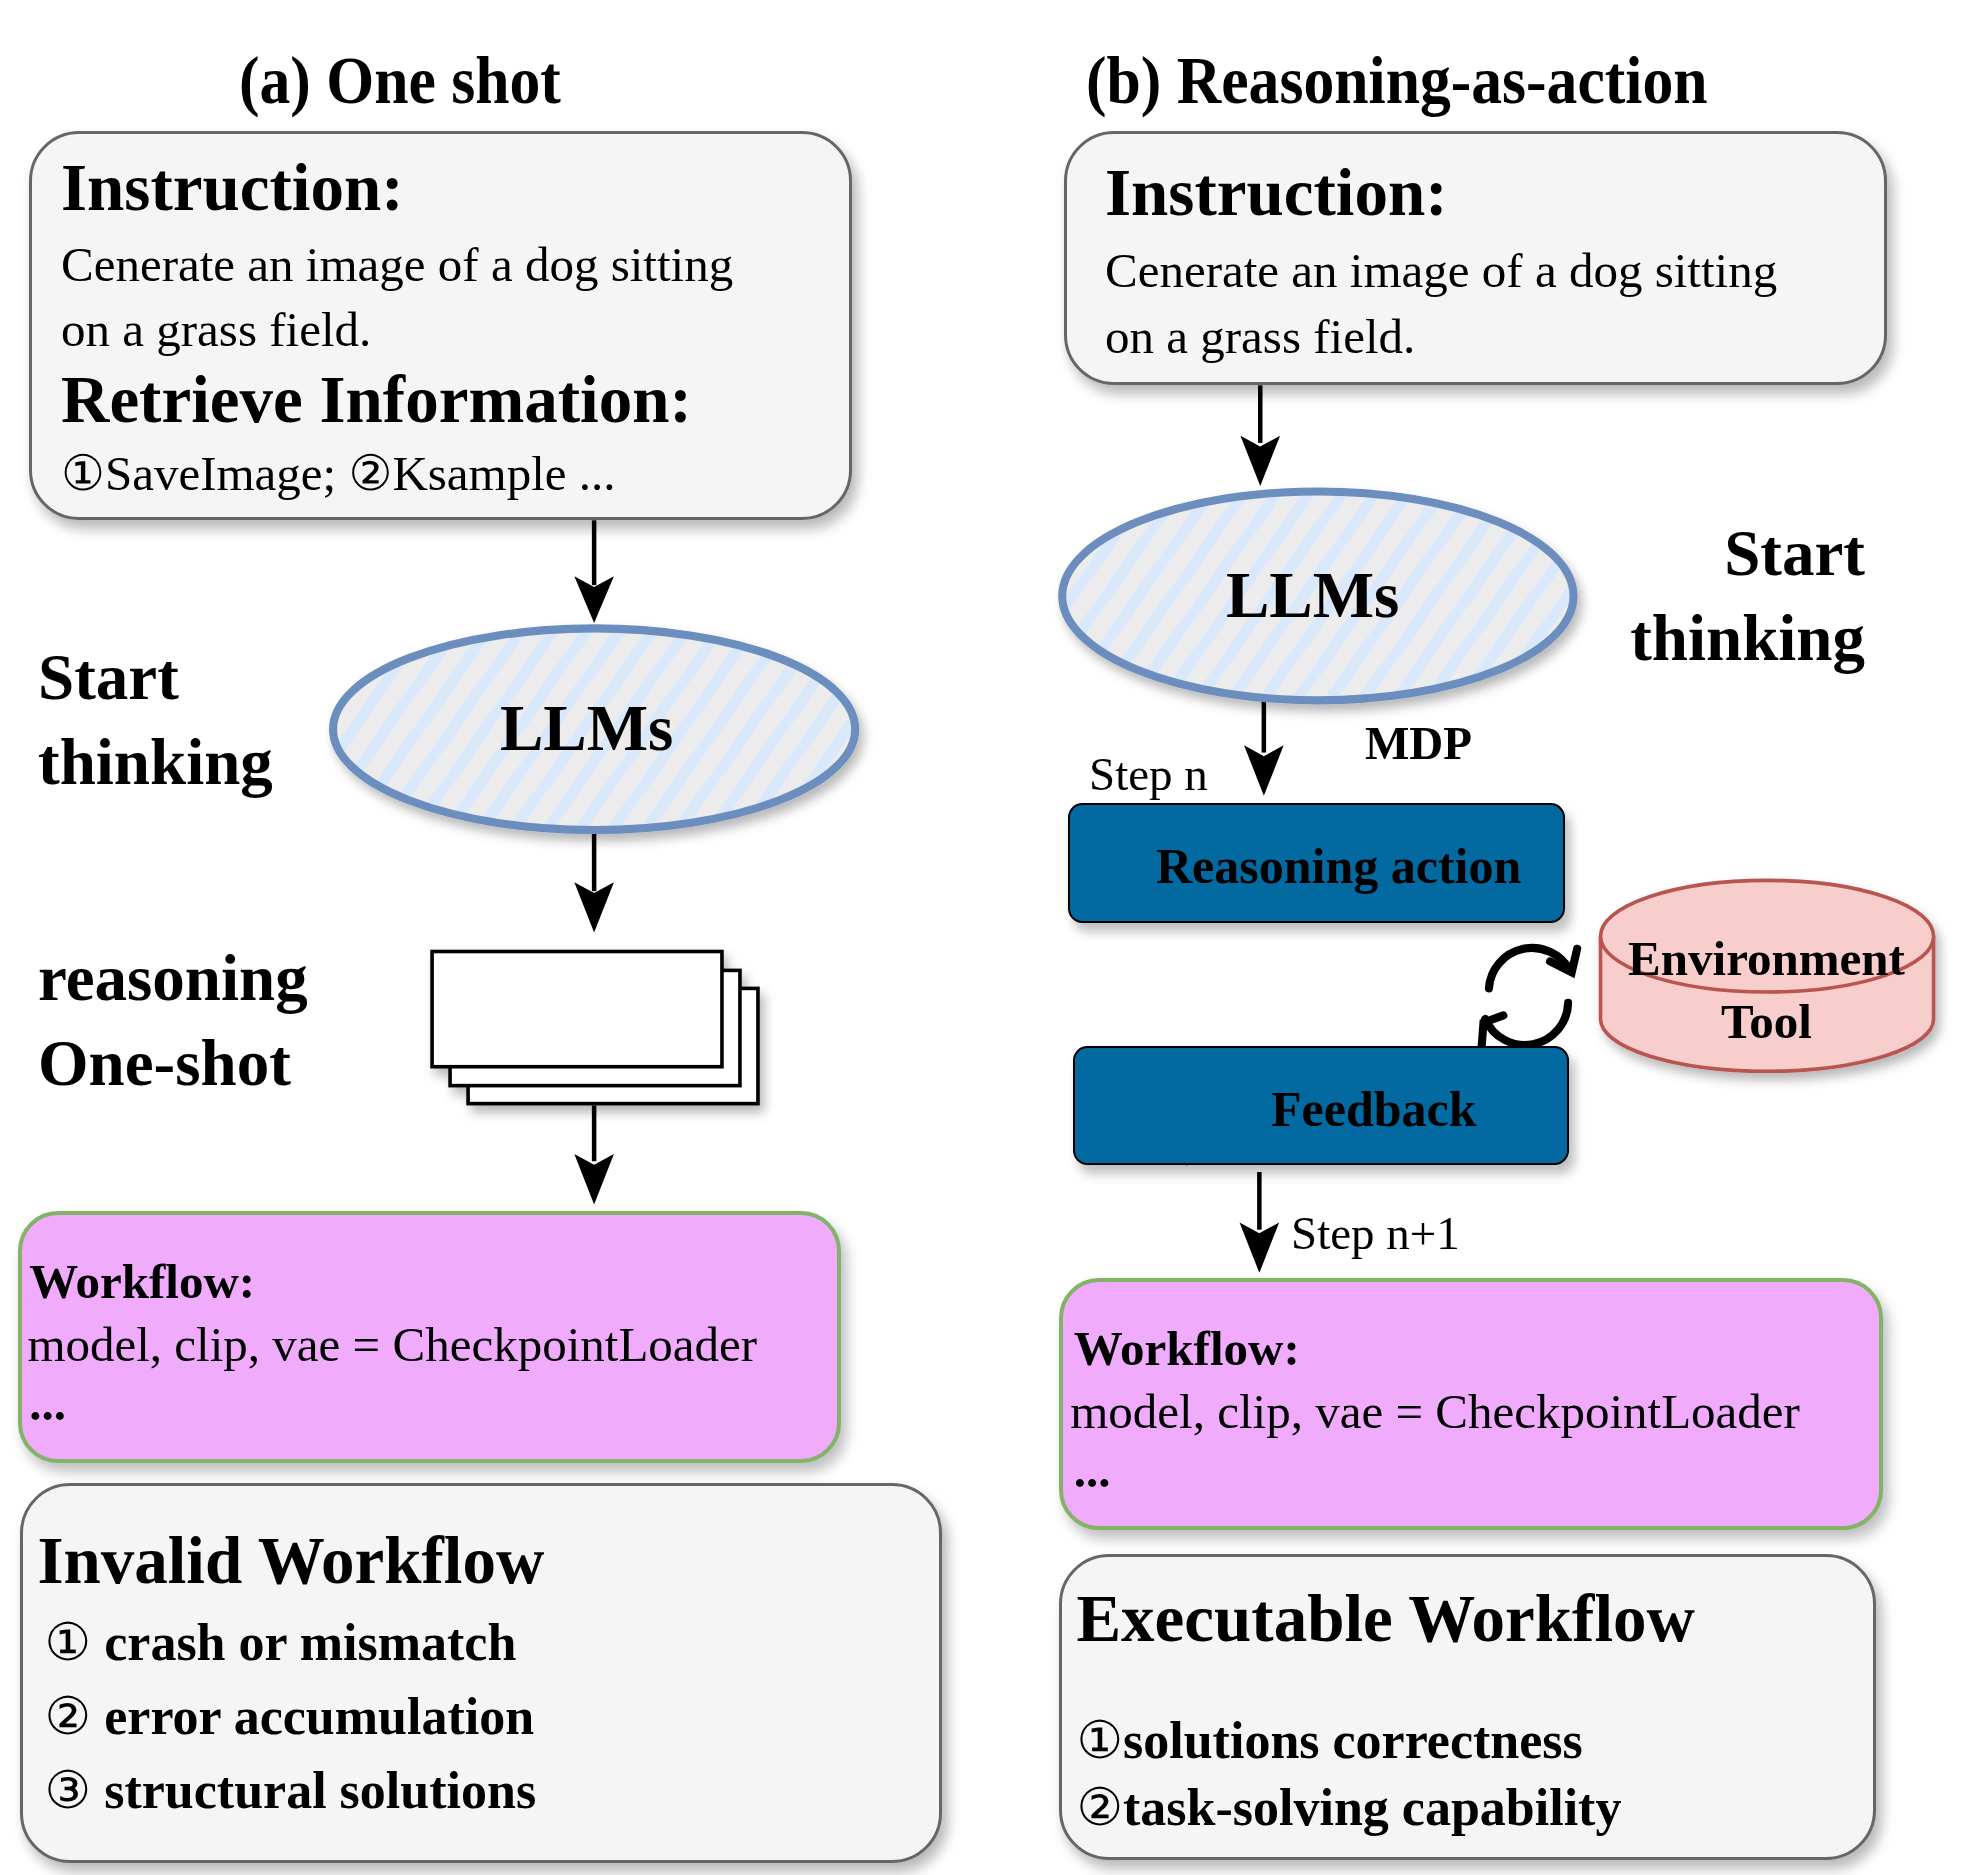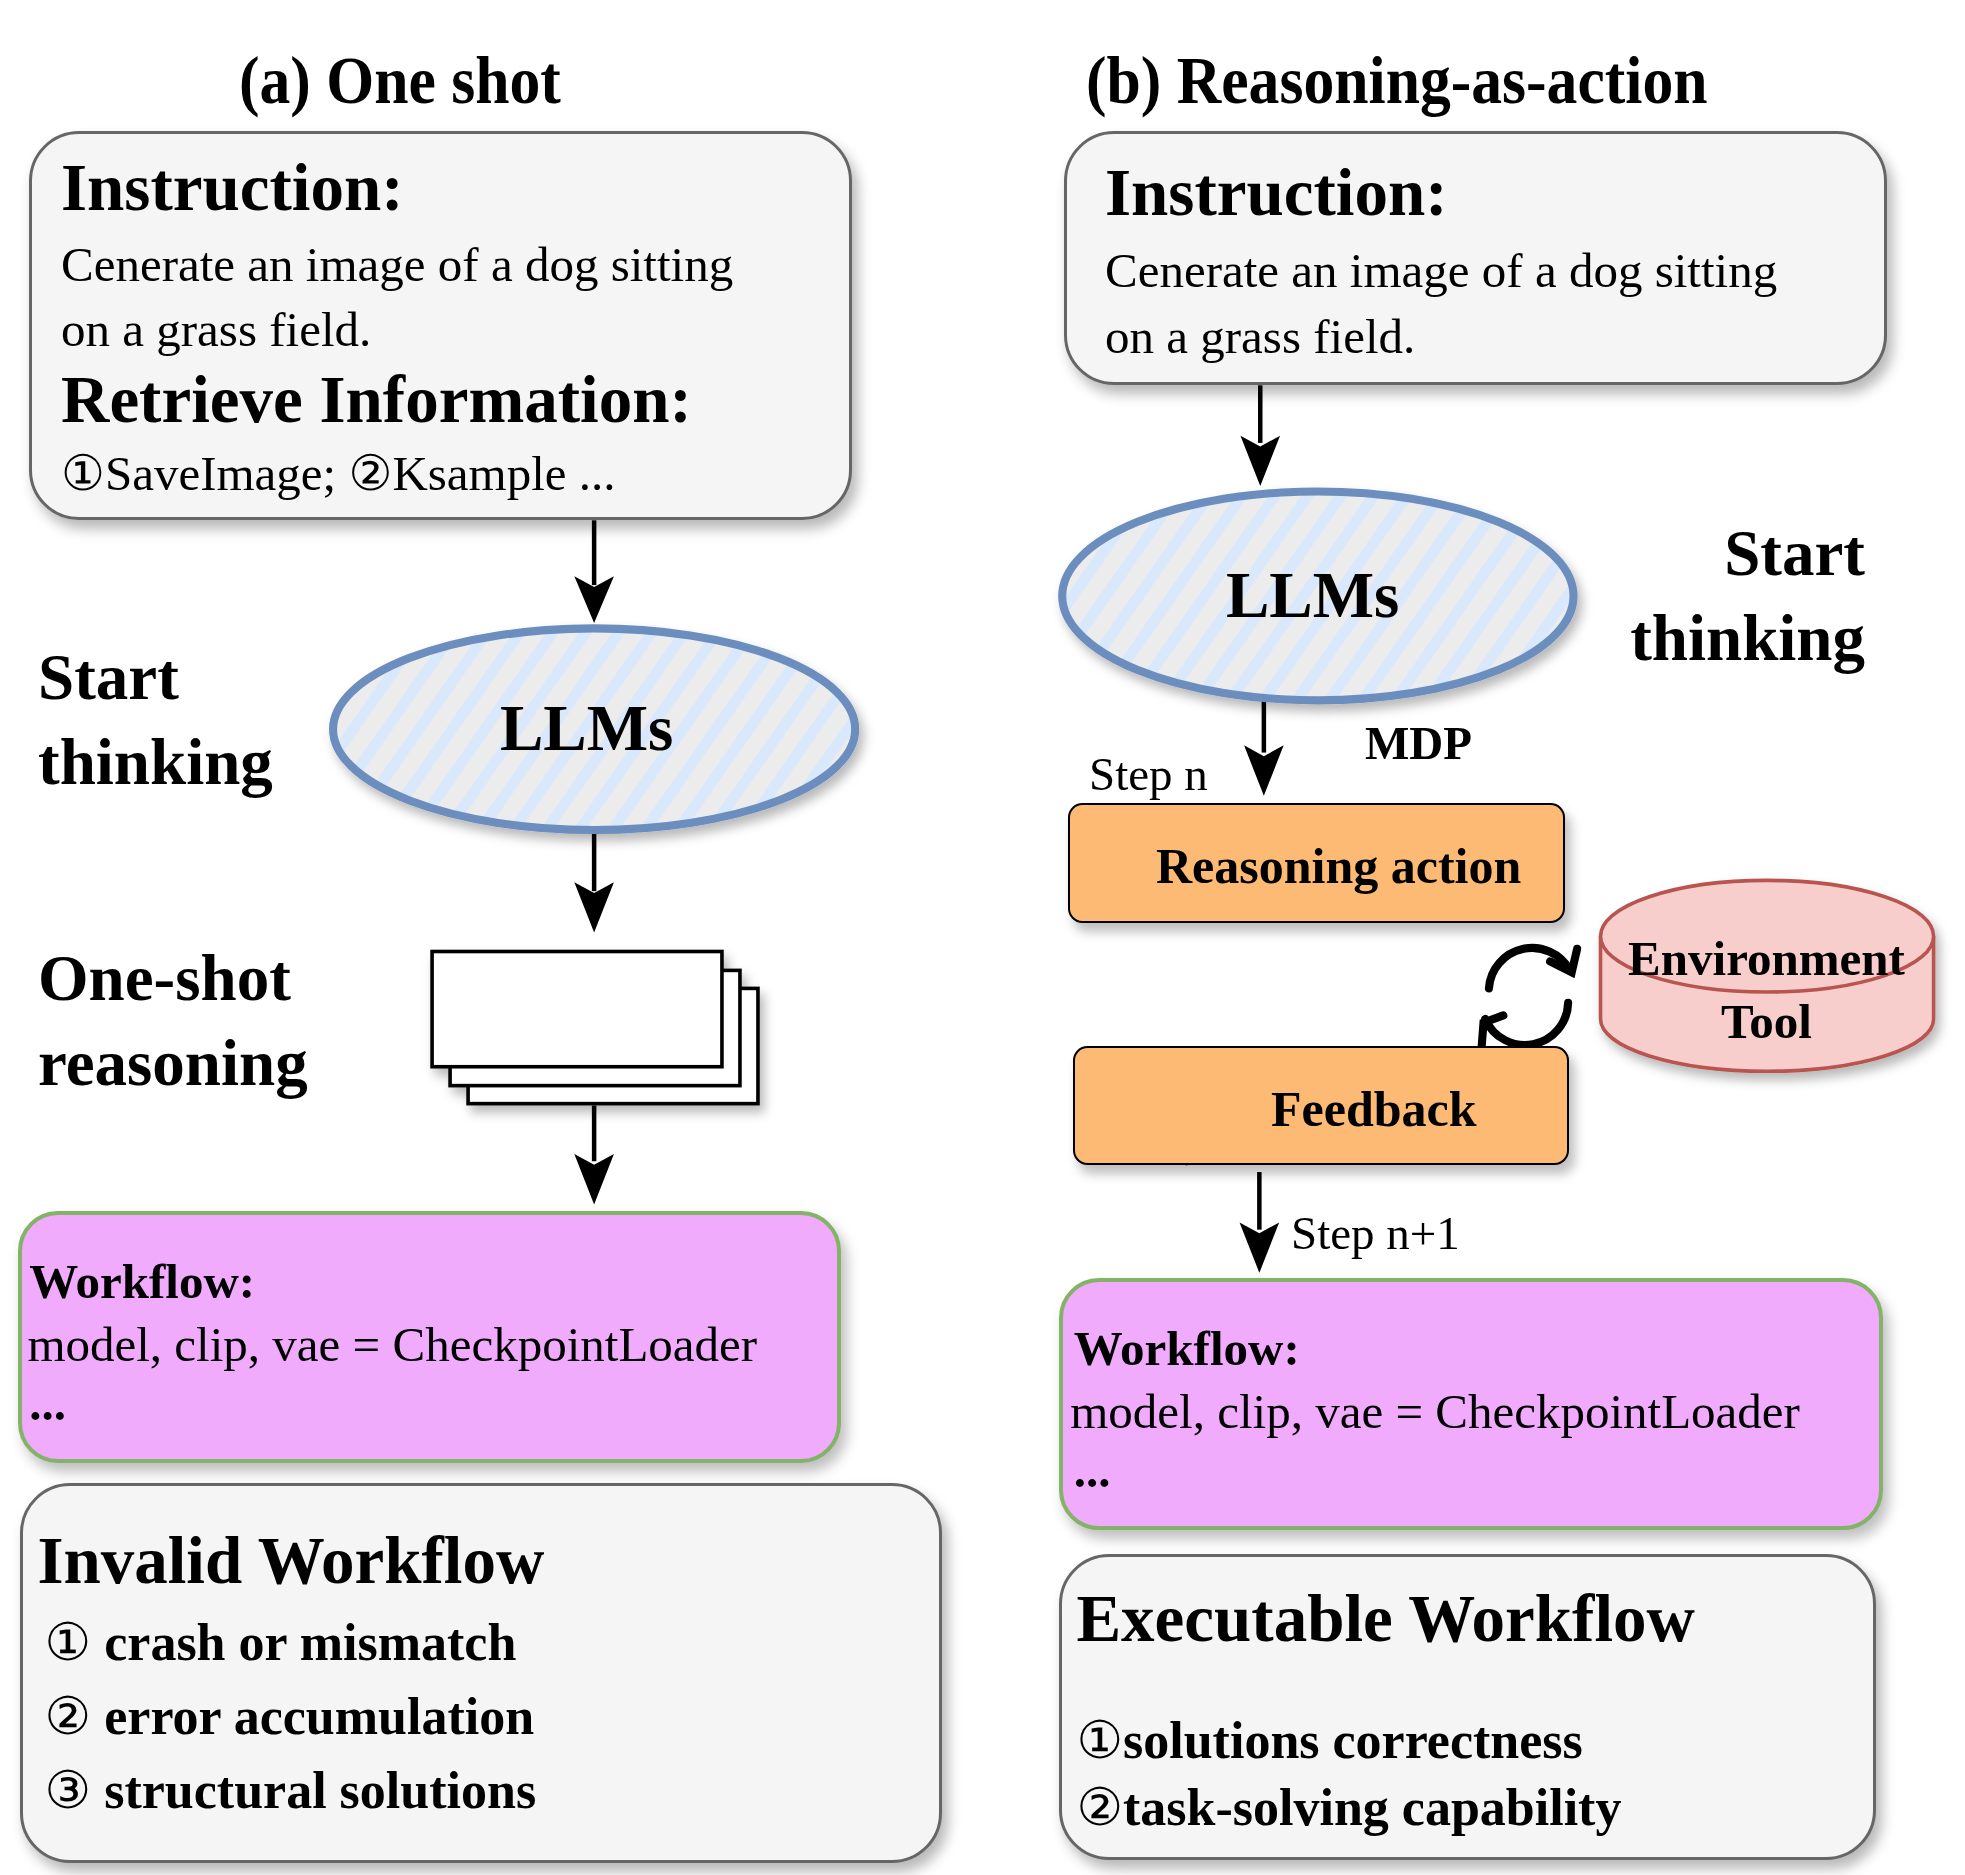--- a/index.html
+++ b/index.html
@@ -6,21 +6,21 @@
   body { width: 1966px; height: 1876px; position: relative; overflow: hidden;
          font-family: "Liberation Serif", "DejaVu Serif", serif; color: #000; }
   svg { position: absolute; left: 0; top: 0; }
   .abs { position: absolute; }
   .title { font-weight: bold; font-size: 67px; line-height: 1; white-space: nowrap; transform: scaleX(0.92); transform-origin: left top; }
   .box { position: absolute; box-sizing: border-box; }
   .gray-box { background: #f5f5f5; border: 3.6px solid #666666; border-radius: 50px;
               box-shadow: 5.4px 9px 12.6px rgba(0,0,0,0.28); }
   .green-box { background: #f0abfc; border: 4.5px solid #82b366; border-radius: 40px;
                box-shadow: 5.4px 9px 12.6px rgba(0,0,0,0.25); }
-  .white-box { background: #fdba74; border: 2.7px solid #000; border-radius: 14.4px;
+  .white-box { background: #0369a1; border: 2.7px solid #000; border-radius: 14.4px;
                box-shadow: 5.4px 9px 10.8px rgba(0,0,0,0.25); }
   .h-bold { font-weight: bold; font-size: 67px; line-height: 1; white-space: nowrap; }
   .body-txt { font-size: 49px; line-height: 1; white-space: nowrap; }
   .side-lbl { font-weight: bold; font-size: 65px; line-height: 85px; white-space: nowrap; }
   .llm-lbl { font-weight: bold; font-size: 65px; white-space: nowrap; }
   .wf-head { font-weight: bold; font-size: 49px; white-space: nowrap; }
   .wf-code { font-size: 49px; white-space: nowrap; }
   .res-title { font-weight: bold; font-size: 67px; white-space: nowrap; }
   .res-item { font-weight: bold; font-size: 52px; white-space: nowrap; }
   .circled { font-weight: normal; }
@@ -148,22 +148,22 @@
 </div>
 
 <div class="abs side-lbl" style="left:38px; top:635px;">
   <div>Start</div>
   <div>thinking</div>
 </div>
 
 <div class="abs llm-lbl" style="left:500px; top:691px;">LLMs</div>
 
 <div class="abs side-lbl" style="left:38px; top:936px;">
+  <div>reasoning</div>
   <div>One-shot</div>
-  <div>reasoning</div>
 </div>
 
 <div class="box green-box" style="left:18px; top:1211px; width:823px; height:252px;">
   <div class="abs wf-head" style="left:7.2px; top:38px;">Workflow:</div>
   <div class="abs wf-code" style="left:5.4px; top:101px;">model, clip, vae = CheckpointLoader</div>
   <div class="abs wf-head" style="left:7.2px; top:160px;">...</div>
 </div>
 
 <div class="box gray-box" style="left:20px; top:1483px; width:922px; height:380px;">
   <div class="abs res-title" style="left:14.4px; top:36px;">Invalid Workflow</div>

